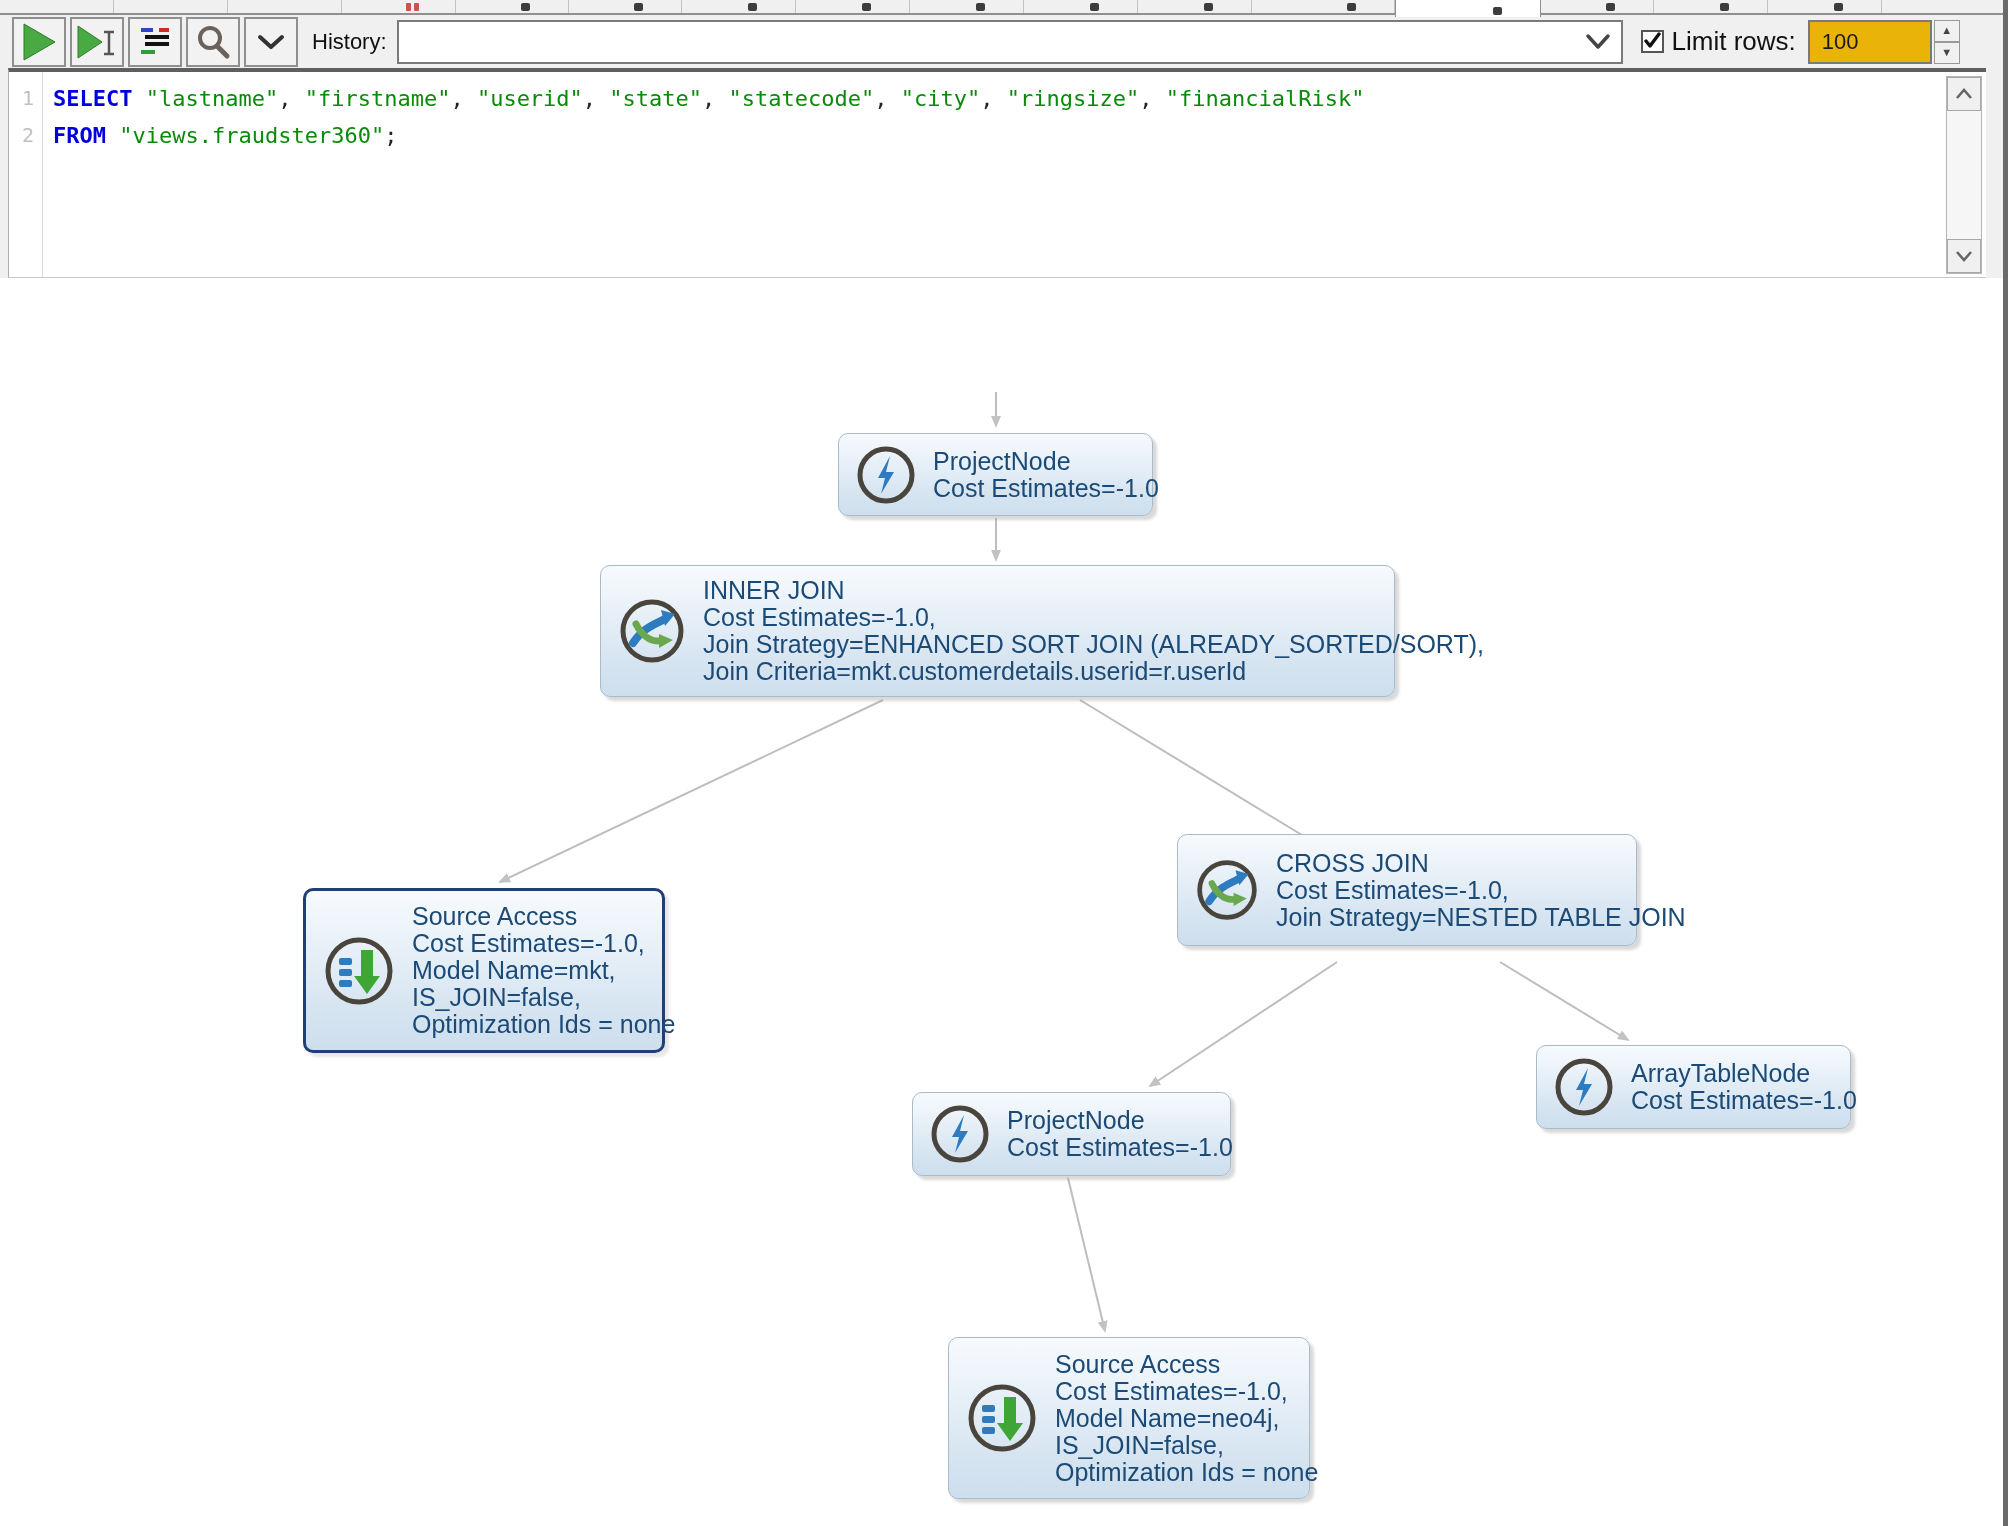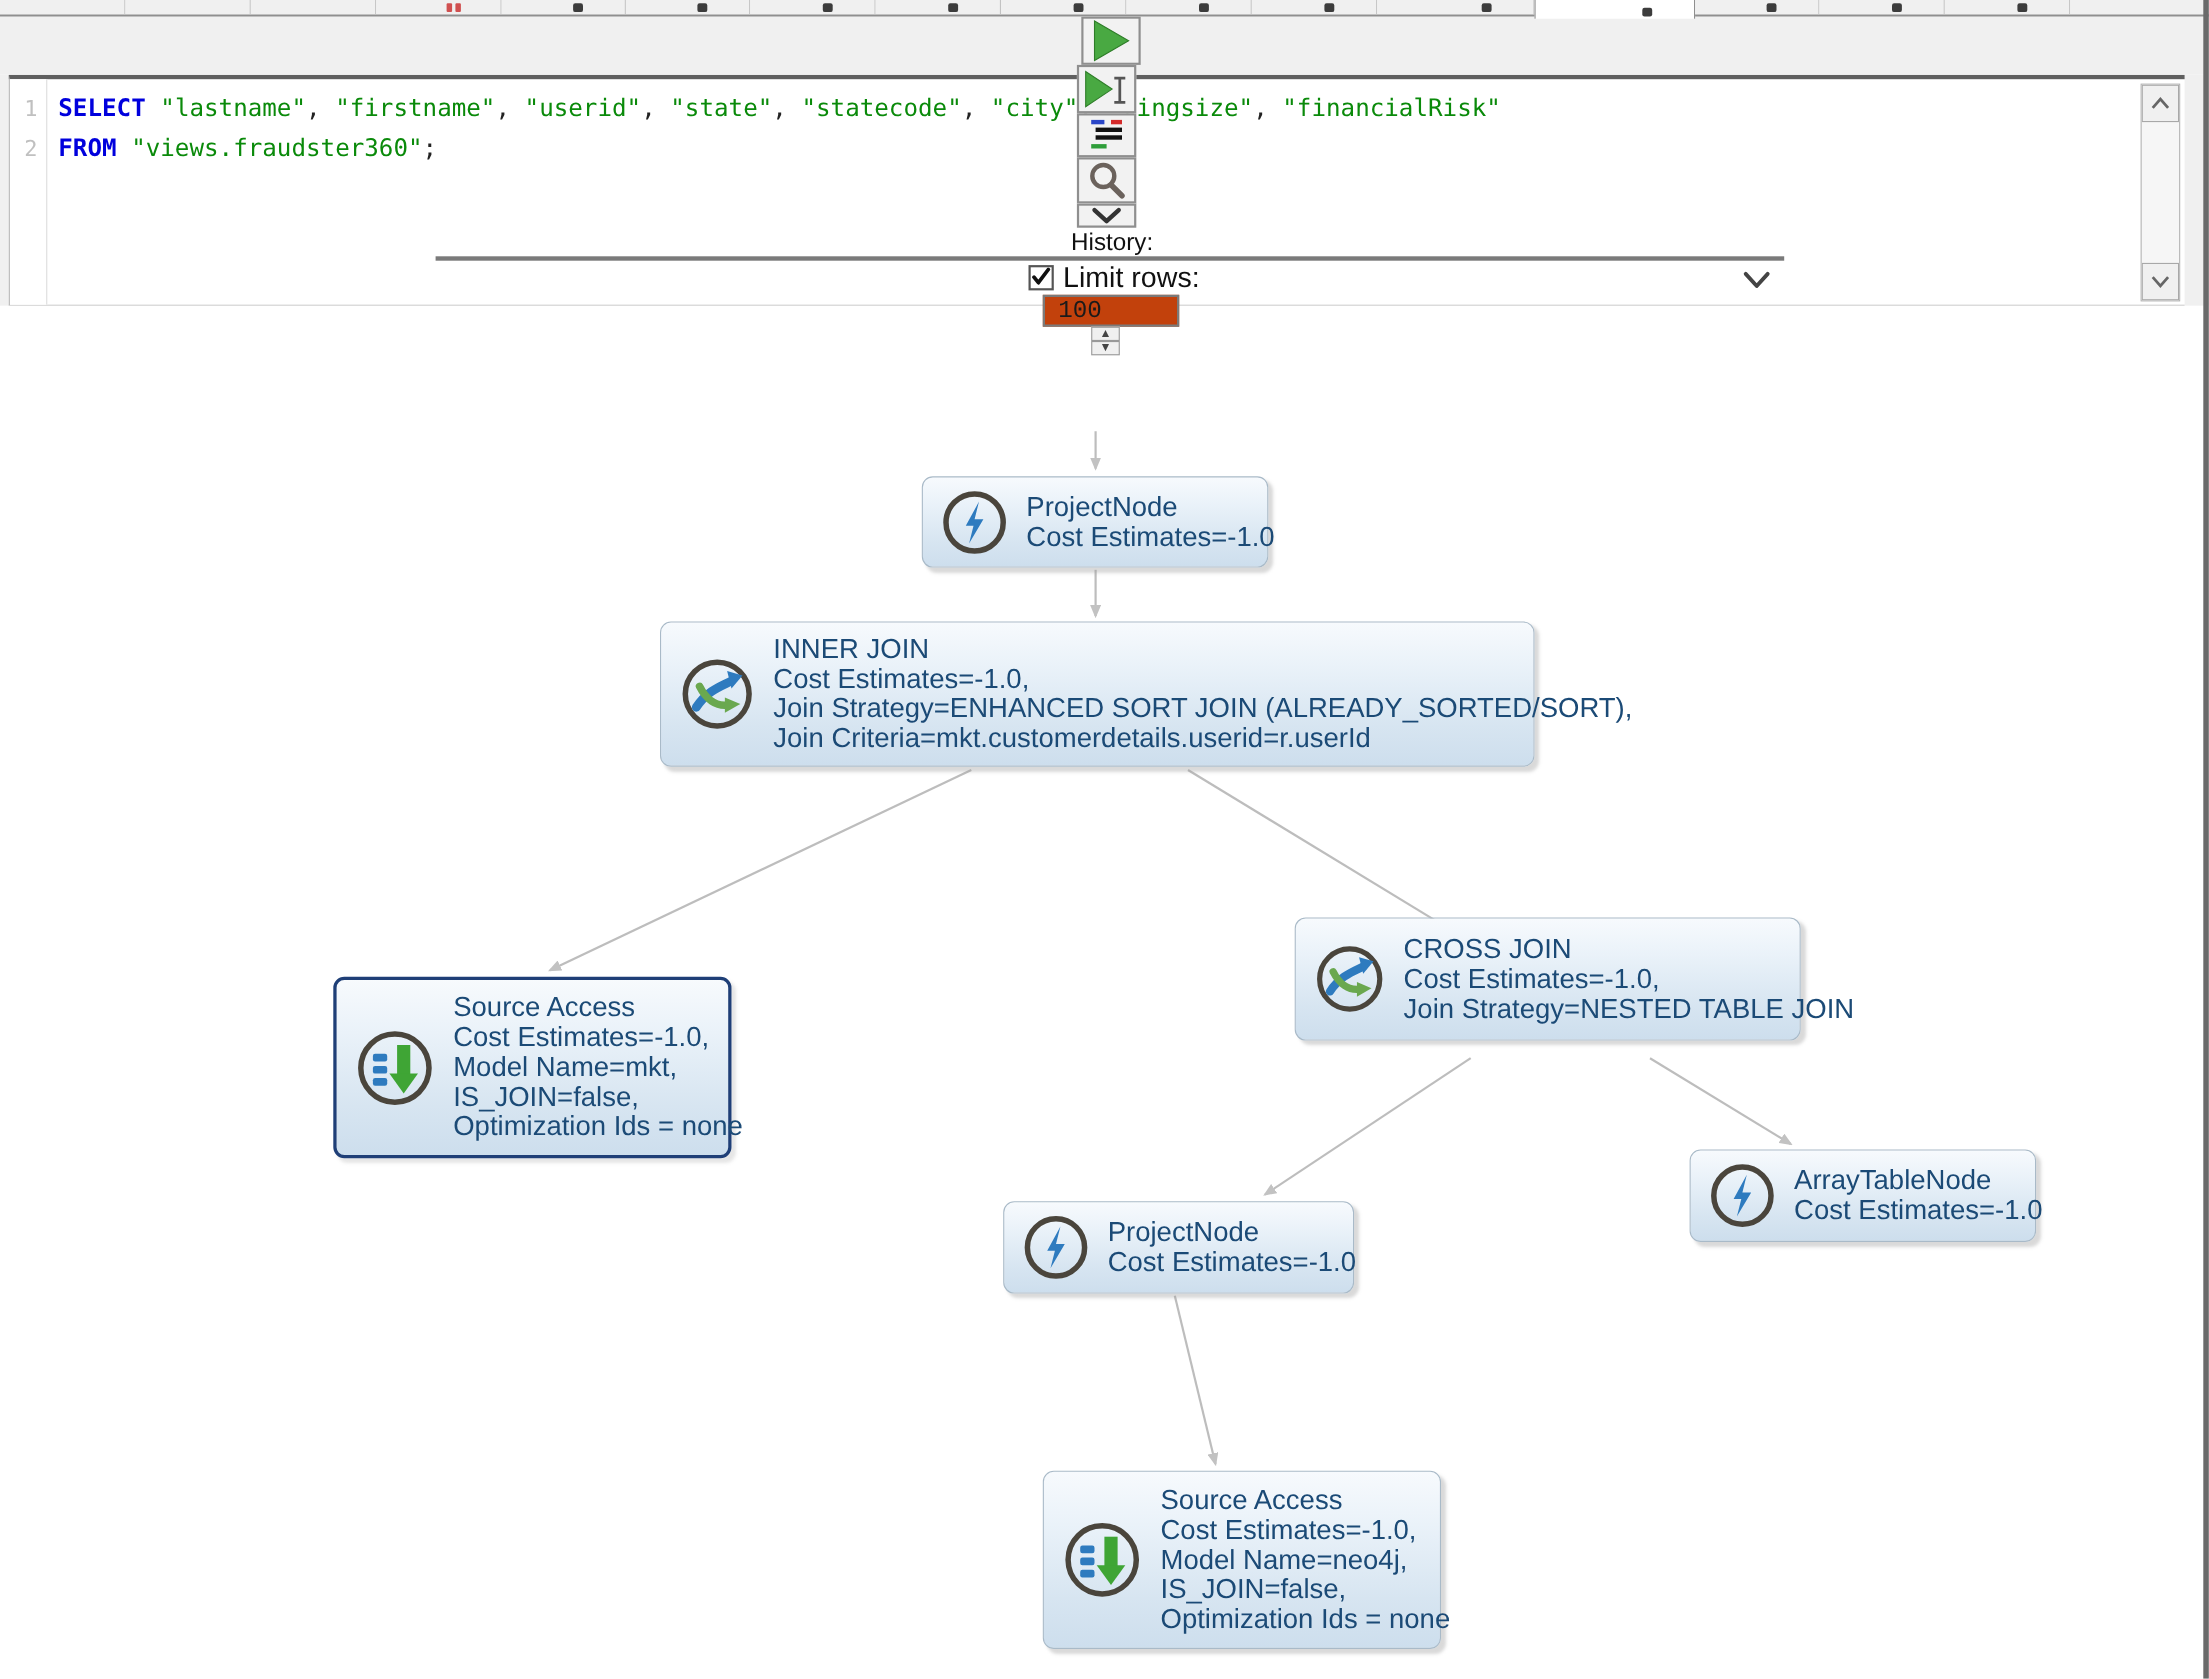--- a/index.html
+++ b/index.html
@@ -14,30 +14,30 @@
   
   .tabstrip { position:absolute; left:0; top:0; width:2008px; height:15px; background:#f0f0f0; border-bottom:2px solid #8f8f8f; display:flex; z-index:5; }
   .tab { height:100%; border-right:1px solid #c3c3c3; position:relative; background:#f0f0f0; }
   .tab .glyph { position:absolute; right:38px; bottom:2px; width:9px; height:8px; background:#3c3c3c; border-radius:2px; }
   .tab .glyph.red { background:transparent; }
   .tab .glyph.red::before, .tab .glyph.red::after { content:""; position:absolute; bottom:0; width:5px; height:8px; background:#d05050; border-radius:1px; }
   .tab .glyph.red::before { left:-2px; } .tab .glyph.red::after { left:6px; }
   .tab.active { background:#ffffff; border-right:1px solid #8f8f8f; border-left:1px solid #8f8f8f; height:17px; margin-bottom:-2px; }
 
   
-  .toolbar { position:absolute; left:0; top:15px; width:2008px; height:53px; background:#f0f0f0; display:flex; align-items:center; z-index:4;flex-direction:column; }
+  .toolbar { position:absolute; left:0; top:15px; width:2008px; height:53px; background:#f0f0f0; display:flex; align-items:center; z-index:4; }
   .tbtn { width:54px; height:50px; margin-left:4px; background:#f2f2f2; border:2px solid #8f8f8f; display:flex; align-items:center; justify-content:center; }
   .tbtn:first-child { margin-left:12px; }
   .history-label { margin-left:14px; font-size:22px; color:#111; white-space:nowrap; }
   .combo { margin-left:10px; width:1226px; height:44px; background:#ffffff; border:2px solid #7a7a7a; position:relative; display:flex; align-items:center; padding:0 40px 0 10px; font-size:20px; color:#222; }
   .combo .chev { position:absolute; right:10px; top:11px; }
   .chk-wrap { display:flex; align-items:center; margin-left:18px; }
   .checkbox { width:23px; height:23px; background:#fff; border:2px solid #555; display:flex; align-items:center; justify-content:center; }
   .chk-label { font-size:26px; color:#111; margin-left:8px; white-space:nowrap; }
-  .spinbox { margin-left:12px; width:124px; height:44px; background:#c2410c; border:2px solid #7a7a7a; font-size:22px; color:#1a1a1a; display:flex; align-items:center; padding-left:12px;font-family:Liberation Mono, monospace; }
+  .spinbox { margin-left:12px; width:124px; height:44px; background:#eab308; border:2px solid #7a7a7a; font-size:22px; color:#1a1a1a; display:flex; align-items:center; padding-left:12px; }
   .spinbtns { width:26px; height:44px; display:flex; flex-direction:column; margin-left:2px; }
   .spinbtns .sb { flex:1; background:#f0f0f0; border:1px solid #999; display:flex; align-items:center; justify-content:center; font-size:11px; color:#444; line-height:1; }
 
   
   .editor-zone { position:absolute; left:0; top:68px; width:2008px; height:210px; background:#f0f0f0; }
   .editor { position:absolute; left:8px; top:0; width:1978px; height:210px; background:#ffffff; border-top:4px solid #5f5f5f; border-left:1px solid #b0b0b0; border-bottom:1px solid #c8c8c8; }
   .gutter { position:absolute; left:0; top:0; width:34px; height:100%; background:#ffffff; border-right:1px solid #dcdcdc; padding-top:8px; }
   .gutter div { font-family:"DejaVu Sans Mono", monospace; font-size:20px; color:#c0c0c0; text-align:right; padding-right:8px; height:37px; line-height:37px; }
   .code { position:absolute; left:44px; top:8px; right:48px; font-family:"DejaVu Sans Mono", monospace; font-size:22px; white-space:pre; }
   .code .row { height:37px; line-height:37px; }

